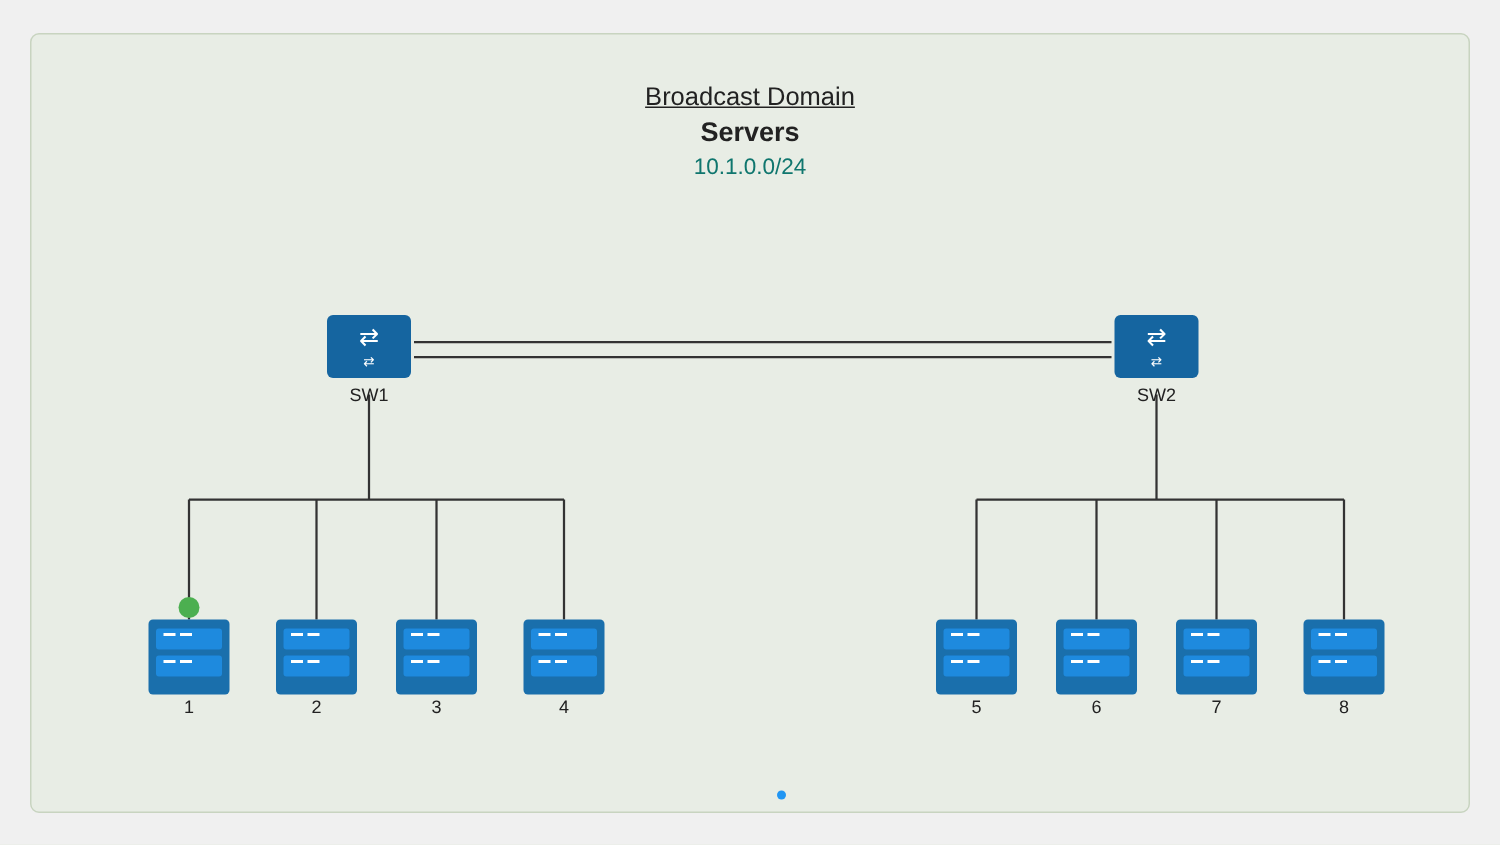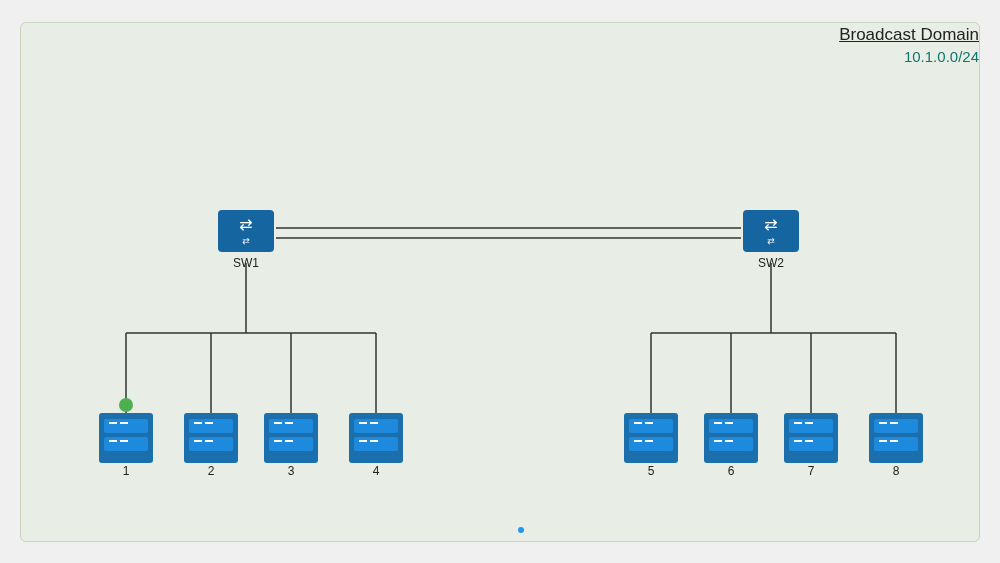--- a/index.html
+++ b/index.html
@@ -15,21 +15,22 @@
     .diagram-container {
       width: 960px;
       height: 520px;
       background: #e8ede5;
       border: 1.5px solid #c8d4c0;
       border-radius: 6px;
       position: relative;
       overflow: hidden;
     }
     .title-area {
-      text-align: right;
+      text-align: center;
+      padding-top: 30px;
       line-height: 1.4;
     }
     .title-broadcast {
       font-size: 17px;
       text-decoration: underline;
       color: #222;
     }
     .title-servers {
       font-size: 18px;
       font-weight: 700;
@@ -61,20 +62,21 @@
       stroke-width: 1.5;
       fill: none;
     }
   </style>
 </head>
 <body>
 
 <div class="diagram-container">
   <div class="title-area">
     <div class="title-broadcast">Broadcast Domain</div>
+    <div class="title-servers">Servers</div>
     <div class="title-subnet">10.1.0.0/24</div>
   </div>
 
   <svg class="diagram-svg">
 
     <line class="connector" x1="255" y1="215" x2="720" y2="215"></line>
 
     <line class="connector" x1="225" y1="240" x2="225" y2="310"></line>
 
     <line class="connector" x1="105" y1="310" x2="355" y2="310"></line>

